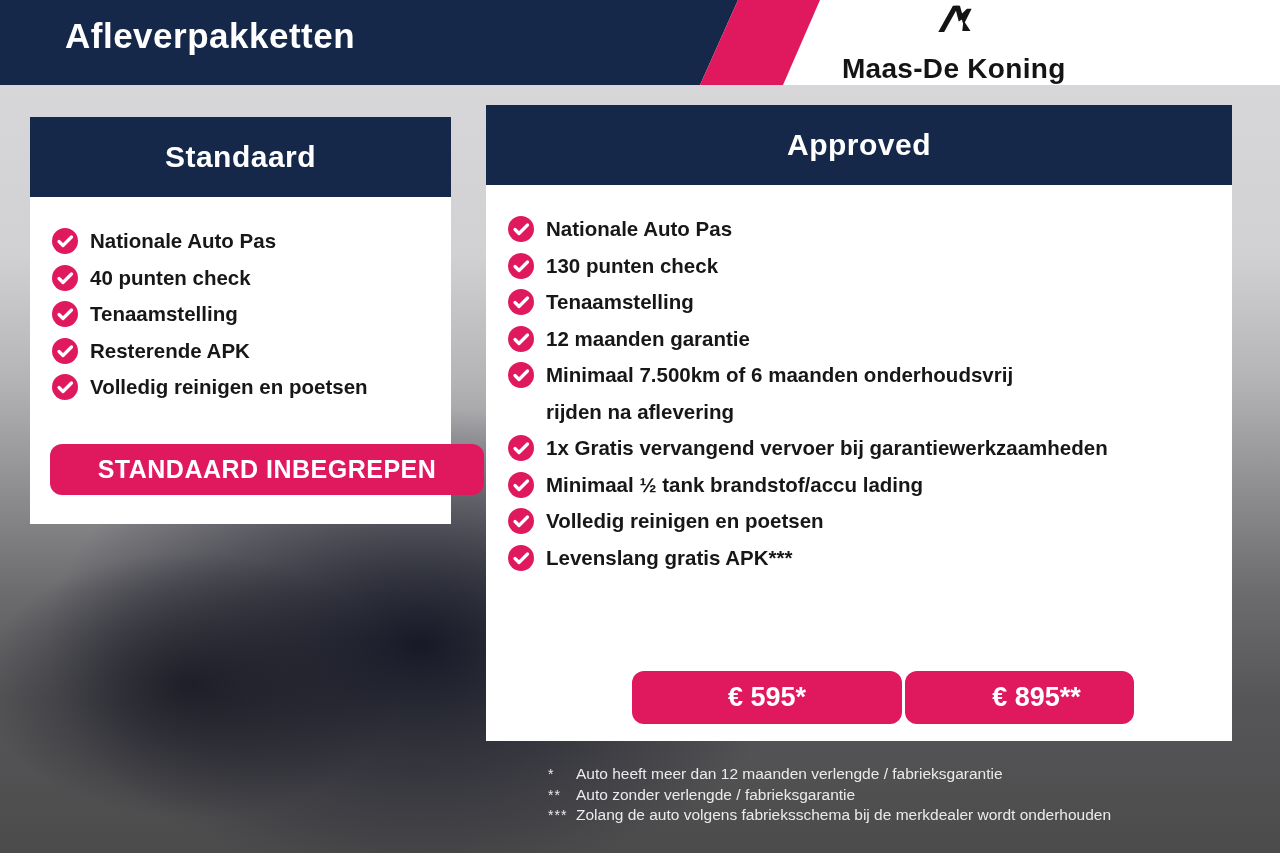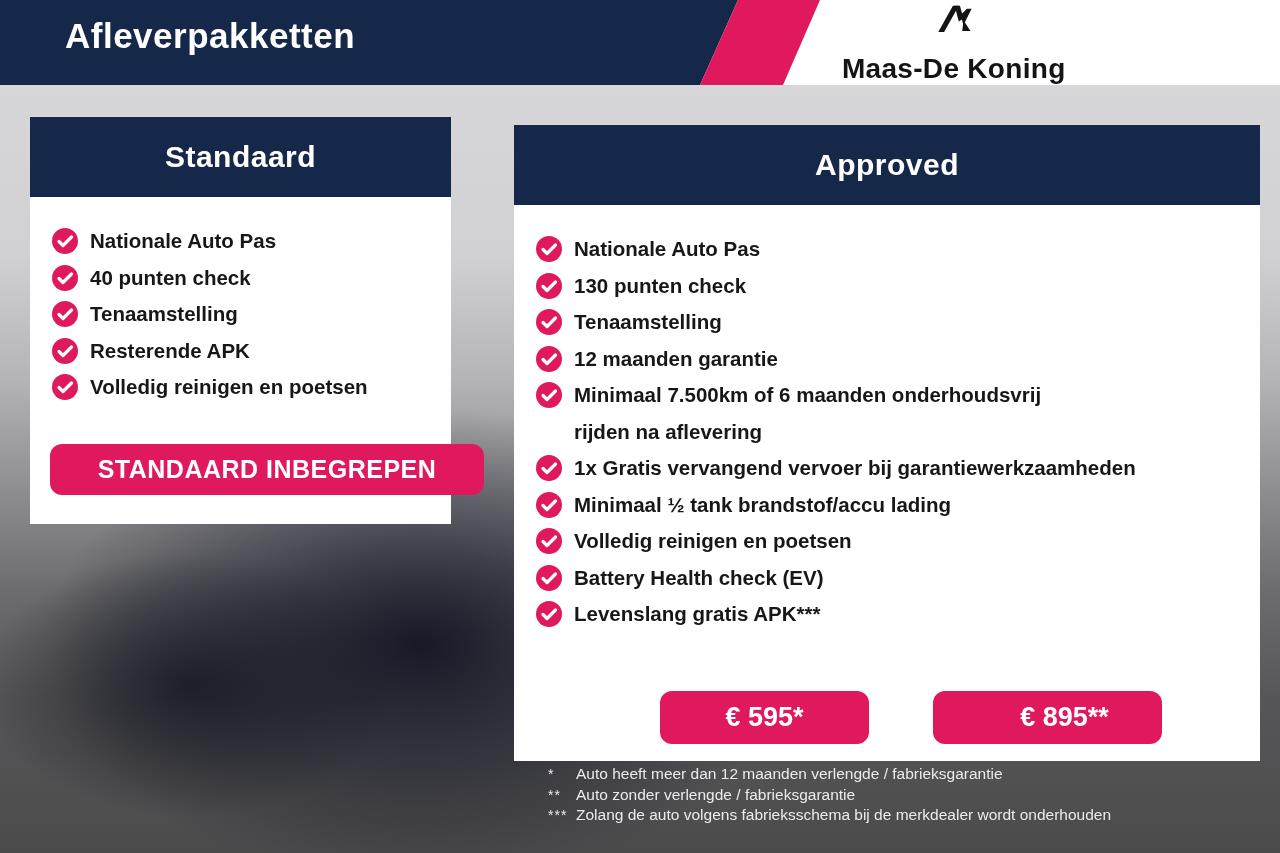--- a/index.html
+++ b/index.html
@@ -29,37 +29,37 @@
   
   .canvas{position:absolute;left:0;top:85px;width:1280px;height:768px;
     background:
       radial-gradient(300px 190px at 190px 600px, rgba(16,17,28,.72), rgba(16,17,28,0) 70%),
       radial-gradient(520px 330px at 420px 560px, rgba(17,19,34,.92), rgba(17,19,34,0) 72%),
       linear-gradient(180deg,#d7d7d9 0%,#d1d1d3 22%,#b5b5b8 38%,#909093 52%,#6c6c6f 66%,#565658 80%,#4c4b4c 100%);}
 
   
   .card{position:absolute;background:var(--card-bg);}
   .card-standaard{left:30px;top:32px;width:421px;height:407px;}
-  .card-approved{left:486px;top:40px;width:746px;height:636px;margin-left:28px;}
+  .card-approved{left:486px;top:20px;width:746px;height:636px;}
   .card-header{height:80px;background:var(--navy);display:flex;align-items:center;justify-content:center;}
   .card-header h2{margin:0;color:#fff;font-size:30px;font-weight:700;letter-spacing:.5px;}
 
   .checklist{list-style:none;margin:0;padding:26px 20px 0 22px;}
   .check-item{display:flex;align-items:flex-start;gap:12px;}
   .check{width:26px;height:26px;flex:none;margin-top:5px;}
   .check-label{font-size:20.5px;font-weight:700;color:var(--text-dark);line-height:36.5px;white-space:pre-line;}
 
   .cta-banner{position:absolute;left:20px;top:327px;width:434px;height:51px;border-radius:12px;
     background:var(--pink);color:#fff;font-size:25px;font-weight:700;letter-spacing:.5px;
     display:flex;align-items:center;justify-content:center;border:none;cursor:pointer;}
 
   .price-btn{position:absolute;top:566px;height:53px;border-radius:12px;background:var(--pink);
     color:#fff;font-size:27px;font-weight:700;border:none;cursor:pointer;
     display:flex;align-items:center;justify-content:center;}
-  .price-btn.p1{left:146px;width:209px;}
+  .price-btn.p1{left:146px;width:270px;}
   .price-btn.p2{left:419px;width:229px;padding-left:40px;}
 
   
   .footnotes{position:absolute;left:548px;top:679px;}
   .footnote{display:flex;line-height:20.5px;}
   .fn-marker{width:28px;flex:none;color:var(--footnote);font-size:14px;letter-spacing:1px;}
   .fn-text{color:var(--footnote);font-size:15.5px;font-weight:400;}
 </style>
 </head>
 <body>
@@ -215,29 +215,20 @@
             </span>
             <span class="check-label">Volledig reinigen en poetsen</span>
           </li>
           <li class="check-item">
             <span class="check">
               <svg viewBox="0 0 26 26" aria-hidden="true" style="width:100%;height:100%;display:block">
                 <circle cx="13" cy="13" r="13" fill="var(--pink)"></circle>
                 <path d="M7 13.5l4 4 8.5-8.5" stroke="#fff" stroke-width="3.2" fill="none" stroke-linecap="round" stroke-linejoin="round"></path>
               </svg>
             </span>
-            <span class="check-label">Battery Health check (EV)</span>
-          </li>
-          <li class="check-item">
-            <span class="check">
-              <svg viewBox="0 0 26 26" aria-hidden="true" style="width:100%;height:100%;display:block">
-                <circle cx="13" cy="13" r="13" fill="var(--pink)"></circle>
-                <path d="M7 13.5l4 4 8.5-8.5" stroke="#fff" stroke-width="3.2" fill="none" stroke-linecap="round" stroke-linejoin="round"></path>
-              </svg>
-            </span>
             <span class="check-label">Levenslang gratis APK***</span>
           </li>
         </ul>
       <button class="price-btn p1">€ 595*</button>
       <button class="price-btn p2">€ 895**</button>
     </section>
 
     <div class="footnotes">
       <div class="footnote">
         <span class="fn-marker">*</span>

